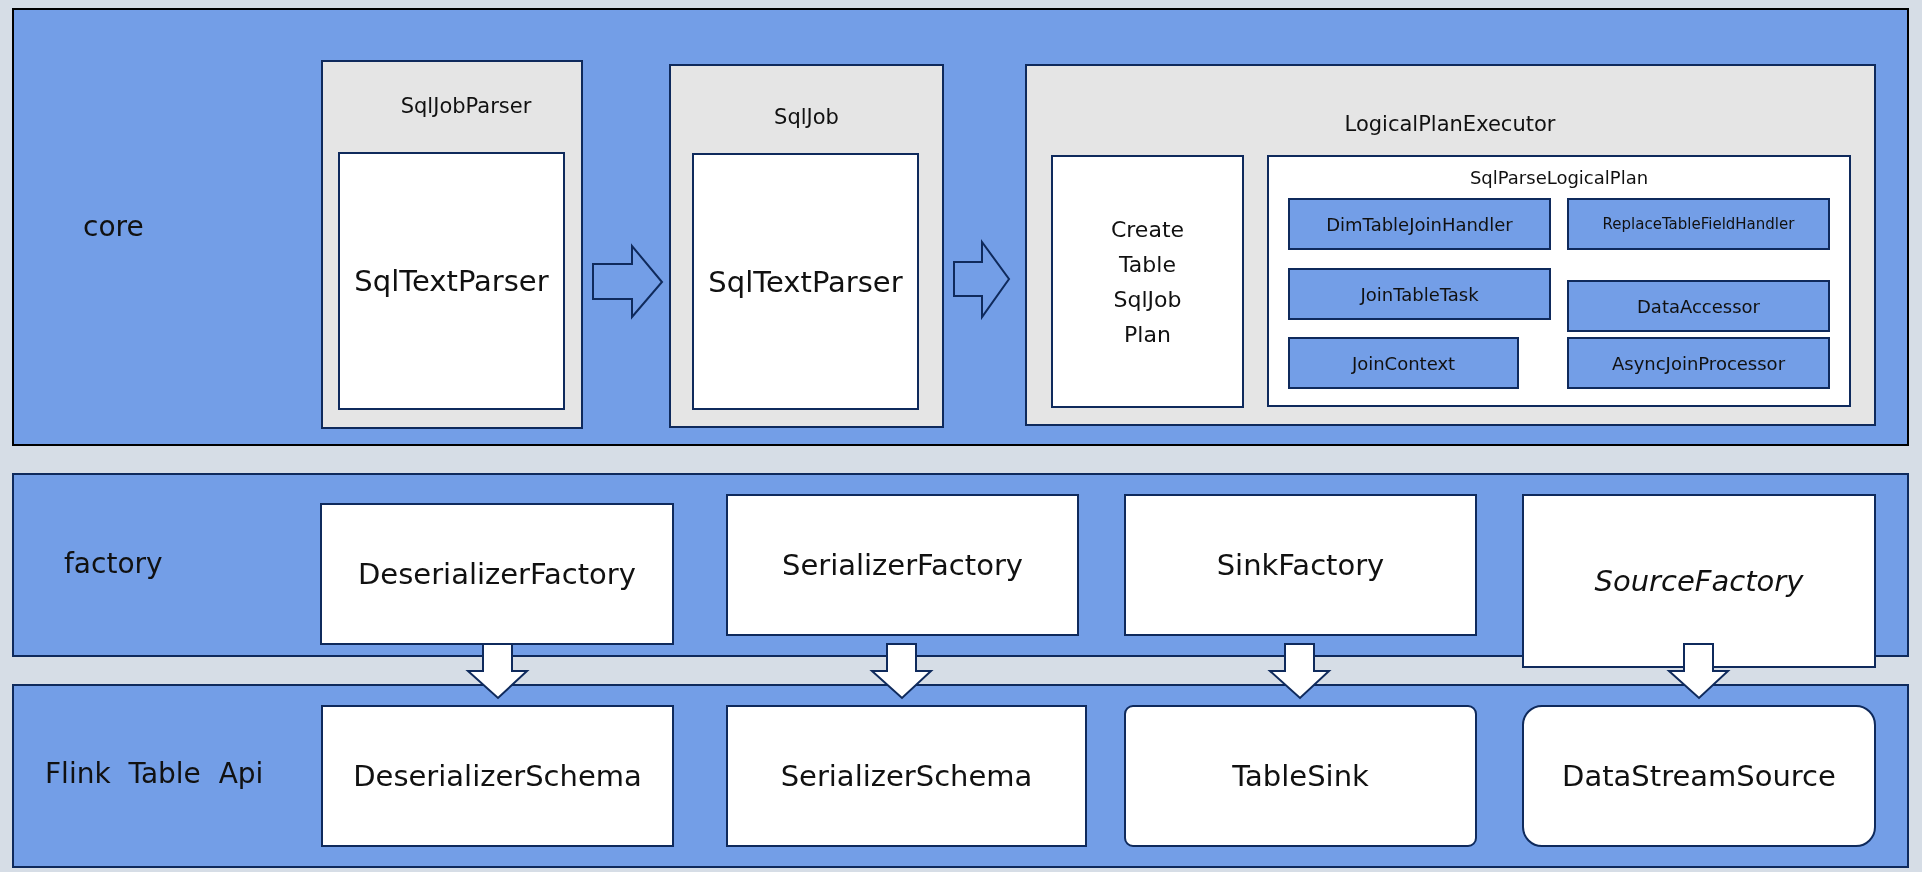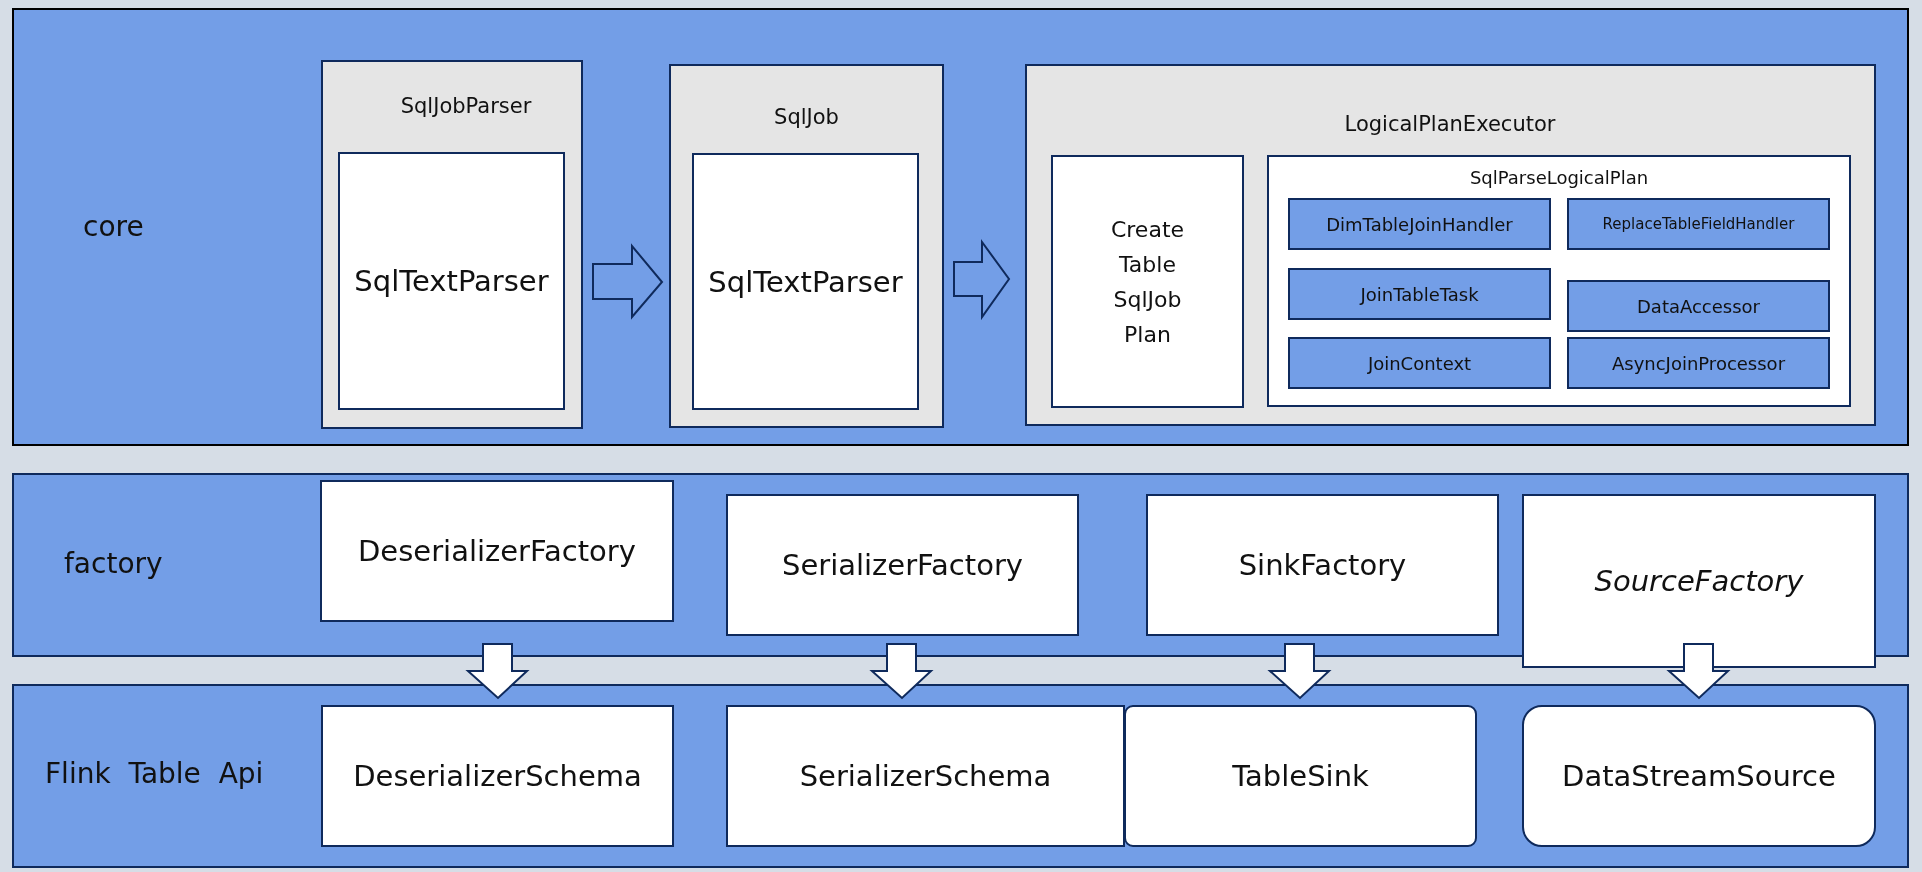--- a/index.html
+++ b/index.html
@@ -57,36 +57,36 @@
   <span class="ctl-line">Plan</span>
 </div>
 
 <div class="abs white" style="left:1267px; top:155px; width:584px; height:252px;"></div>
 <div class="abs center small" style="left:1267px; top:164px; width:584px; height:26px;">SqlParseLogicalPlan</div>
 
 <div class="abs blue center small" style="left:1288px; top:198px; width:263px; height:52px;">DimTableJoinHandler</div>
 <div class="abs blue center tiny" style="left:1567px; top:198px; width:263px; height:52px;">ReplaceTableFieldHandler</div>
 <div class="abs blue center small" style="left:1288px; top:268px; width:263px; height:52px;">JoinTableTask</div>
 <div class="abs blue center small" style="left:1567px; top:280px; width:263px; height:52px;">DataAccessor</div>
-<div class="abs blue center small" style="left:1288px; top:337px; width:263px; height:52px;">JoinContext</div>
+<div class="abs blue center small" style="left:1288px; top:337px; width:231px; height:52px;">JoinContext</div>
 <div class="abs blue center small" style="left:1567px; top:337px; width:263px; height:52px;">AsyncJoinProcessor</div>
 
 <div class="abs band" style="left:12px; top:473px; width:1897px; height:184px;"></div>
 <div class="label layer-label" style="left:64px; top:547px;">factory</div>
 
-<div class="abs white center big" style="left:320px; top:480px; width:354px; height:142px;">DeserializerFactory</div>
+<div class="abs white center big" style="left:320px; top:503px; width:354px; height:142px;">DeserializerFactory</div>
 <div class="abs white center big" style="left:726px; top:494px; width:353px; height:142px;">SerializerFactory</div>
-<div class="abs white center big" style="left:1124px; top:494px; width:353px; height:142px;margin-left:22px;">SinkFactory</div>
+<div class="abs white center big" style="left:1124px; top:494px; width:353px; height:142px;">SinkFactory</div>
 <div class="abs white center big" style="left:1522px; top:494px; width:354px; height:174px;font-style:italic;">SourceFactory</div>
 
 <div class="abs band" style="left:12px; top:684px; width:1897px; height:184px;"></div>
 <div class="label layer-label" style="left:45px; top:757px; white-space:pre;">Flink  Table  Api</div>
 
 <div class="abs white center big" style="left:321px; top:705px; width:353px; height:142px;">DeserializerSchema</div>
-<div class="abs white center big" style="left:726px; top:705px; width:399px; height:142px;">SerializerSchema</div>
+<div class="abs white center big" style="left:726px; top:705px; width:361px; height:142px;">SerializerSchema</div>
 <div class="abs white center big" style="left:1124px; top:705px; width:353px; height:142px;border-radius:9px;">TableSink</div>
 <div class="abs white center big" style="left:1522px; top:705px; width:354px; height:142px;border-radius:20px;">DataStreamSource</div>
 
 <svg class="arrow" style="left:467px; top:643px;" width="62" height="57">
   <polygon points="16,1 45,1 45,28 60,28 31,55 1,28 16,28" fill="#fff" stroke="#0f2a5c" stroke-width="2"></polygon>
 </svg>
 <svg class="arrow" style="left:871px; top:643px;" width="62" height="57">
   <polygon points="16,1 45,1 45,28 60,28 31,55 1,28 16,28" fill="#fff" stroke="#0f2a5c" stroke-width="2"></polygon>
 </svg>
 <svg class="arrow" style="left:1269px; top:643px;" width="62" height="57">

